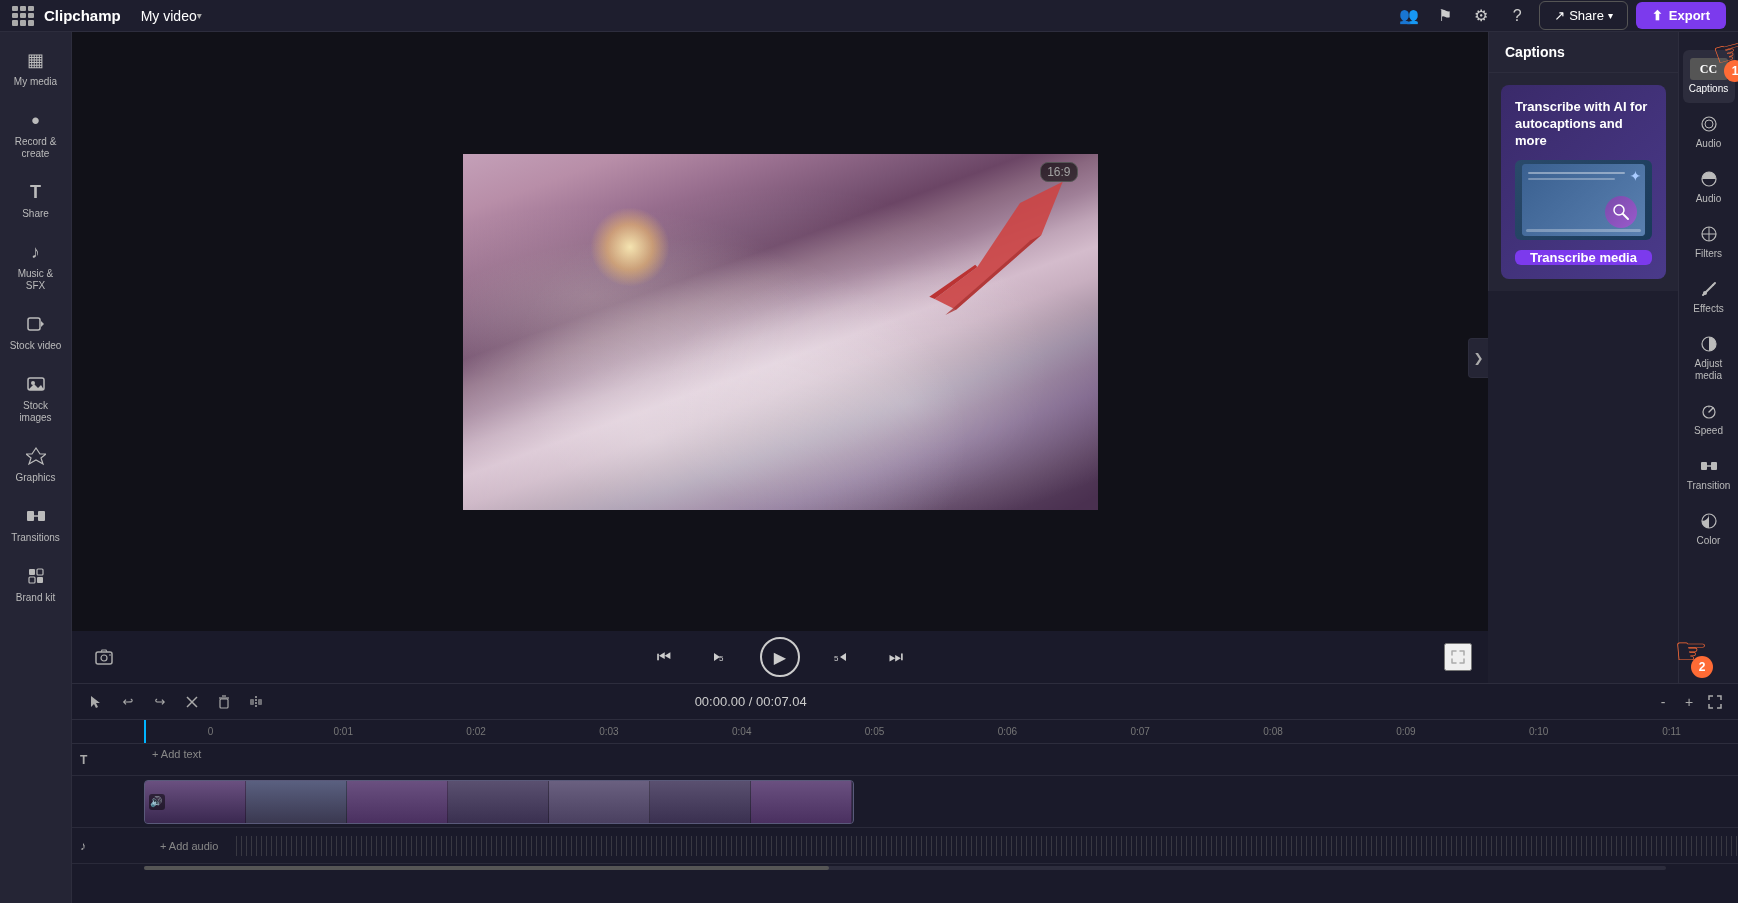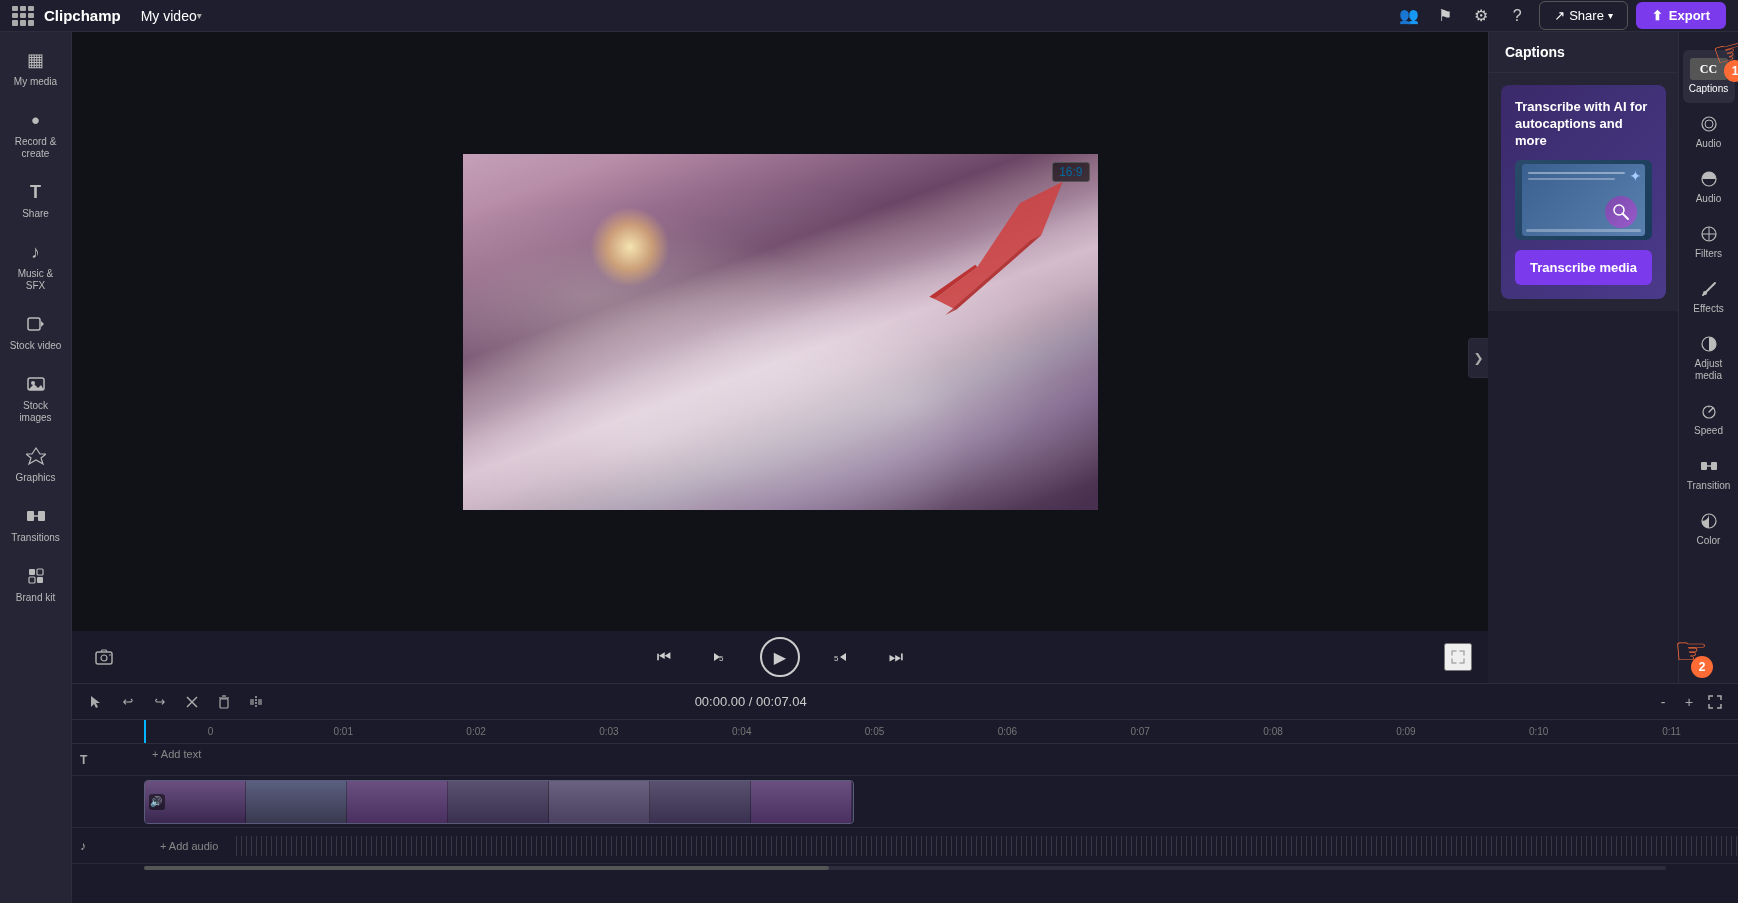--- a/index.html
+++ b/index.html
@@ -165,27 +165,27 @@
       position: absolute;
       top: 10%;
       right: 10%;
       width: 200px;
       height: 150px;
     }
     
     .aspect-badge {
       position: absolute;
       top: 8px;
-      right: 8px;
+      right: 20px;
       background: rgba(0,0,0,0.6);
       border: 1px solid #555;
-      border-radius: 3px;
+      border-radius: 8px;
       padding: 2px 6px;
       font-size: 12px;
-      color: #0369a1;
+      color: #a3a3a3;
     }
     
     .playback-controls {
       height: 52px;
       background: #1a1a2a;
       display: flex;
       align-items: center;
       justify-content: center;
       gap: 24px;
       padding: 0 16px;
@@ -497,21 +497,20 @@
     .learn-more {
       color: #aa88ff;
       text-decoration: underline;
       cursor: pointer;
     }
     .transcribe-btn {
       background: #7c3aed;
       color: #fff;
       border: none;
       border-radius: 6px;
-      padding: 10px;
       font-size: 13px;
       font-weight: 600;
       cursor: pointer;
       text-align: center;
       width: 100%;
     }
     .collapse-arrow {
       position: absolute;
       right: 190px;
       top: 50%;

